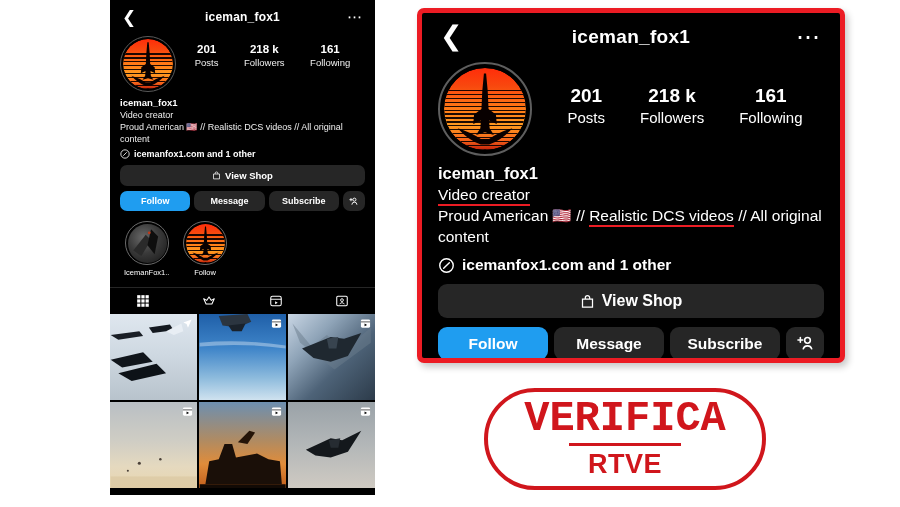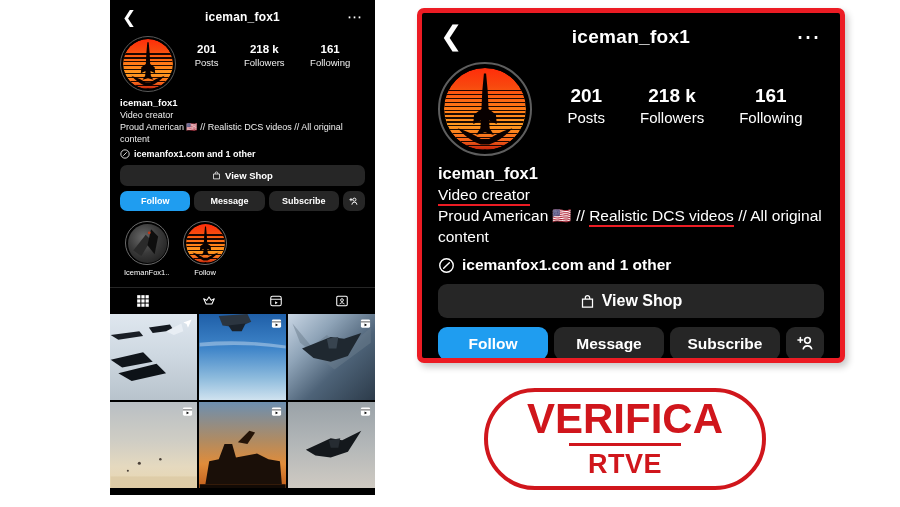--- a/index.html
+++ b/index.html
@@ -145,21 +145,21 @@
   
   .logo {
     position: absolute; left: 484px; top: 388px;
     width: 282px; height: 102px;
     border: 4px solid #d0161c; border-radius: 51px;
     background: #fff;
     display: flex; flex-direction: column; align-items: center; justify-content: center;
   }
   .logo-main {
     color: #d0161c; font-size: 42px; font-weight: 700; letter-spacing: 0px;
-    line-height: 42px; font-family: Liberation Sans, sans-serif;
+    line-height: 42px; font-family: Liberation Mono, monospace;
   }
   .logo-rule { width: 112px; height: 3px; background: #d0161c; margin: 3px 0 2px 0; }
   .logo-sub { color: #d0161c; font-size: 27px; font-weight: 700; line-height: 32px; letter-spacing: .5px; }
 </style>
 </head>
 <body>
 
 <div class="stage">
 
   <div class="phone">

